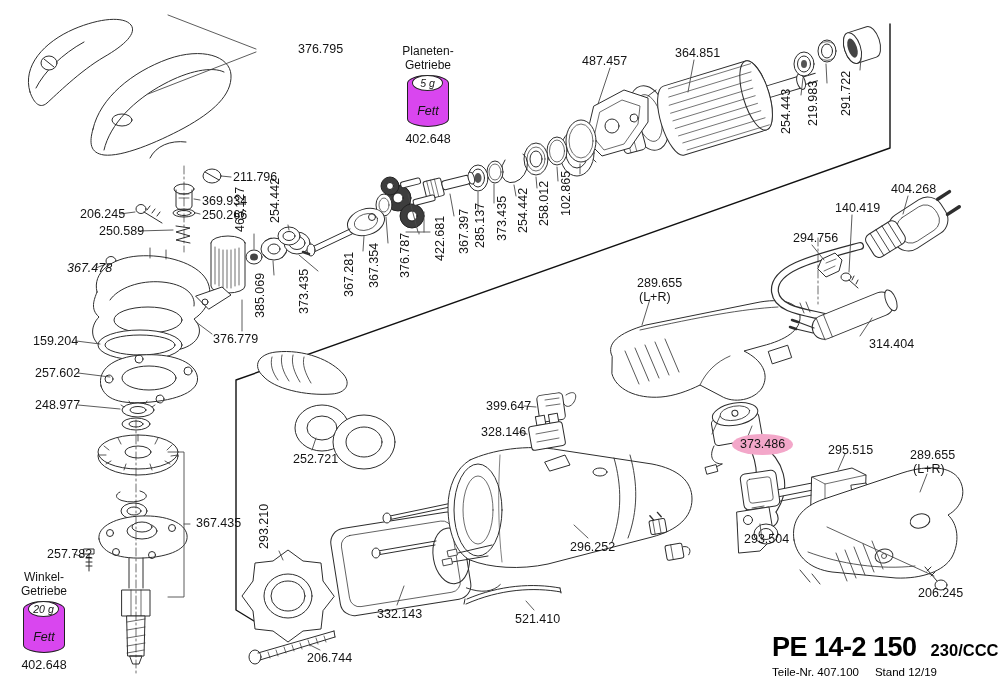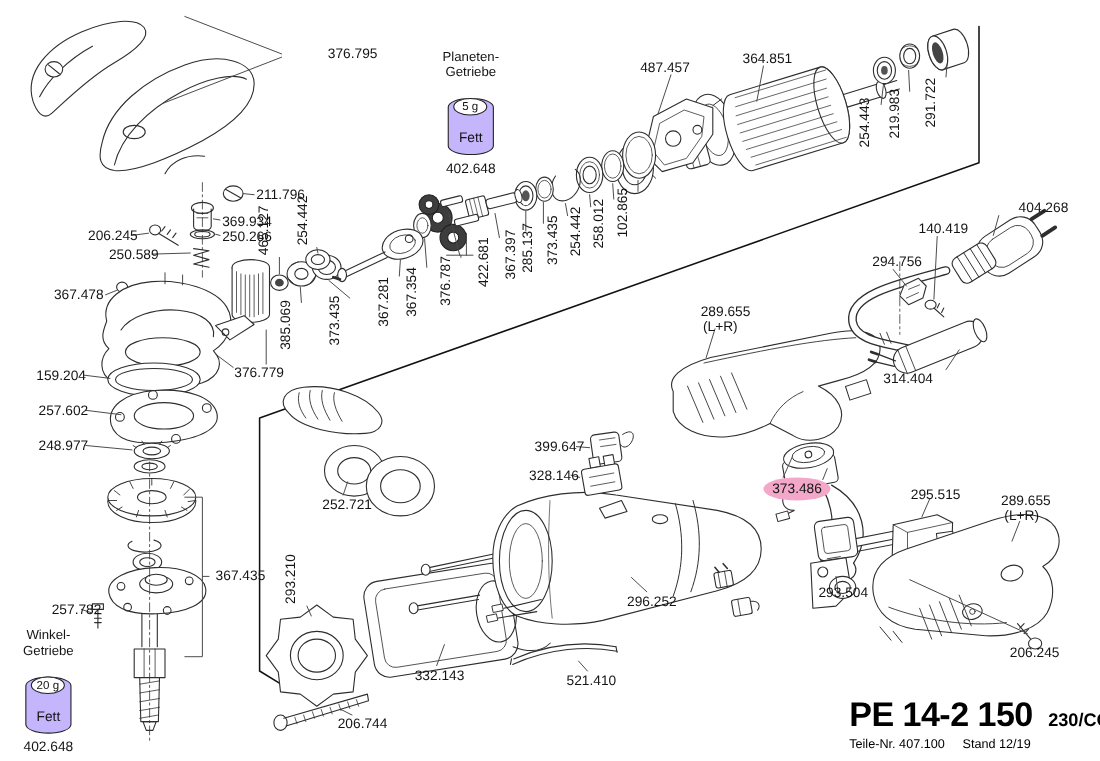--- a/index.html
+++ b/index.html
@@ -5,28 +5,28 @@
   html,body{margin:0;padding:0;background:#fff;}
   .page{position:relative;width:1000px;height:692px;background:#fff;overflow:hidden;
         font-family:"Liberation Sans",sans-serif;color:#161616;}
   svg.draw{position:absolute;left:0;top:0;}
   .labels{position:absolute;left:0;top:0;width:100%;height:100%;}
   .label{position:absolute;font-size:12.5px;line-height:15px;white-space:nowrap;color:#141414;}
   .label.rot{transform:rotate(-90deg);transform-origin:0 100%;}
   .label.hl{background:var(--hl,#f3a7c9);border-radius:50%;padding:3px 8px 4px;line-height:14px;}
   .grease{position:absolute;text-align:center;color:#141414;}
   .grease .t{font-size:12px;line-height:14px;}
-  .cyl{position:relative;width:40px;height:50px;margin:17px auto 0;border:1.4px solid #222;
-       border-radius:50%/16%;background:#c4b5fd;}
+  .cyl{position:relative;width:40px;height:50px;margin:3px auto 0;border:1.4px solid #222;
+       border-radius:50%/16%;background:#d946ef;font-style:italic;}
   .cyl .cap{position:absolute;top:-1px;left:4px;width:29px;height:14px;border:1.2px solid #222;
             border-radius:50%;font-size:10.5px;line-height:14px;background:#fff;}
   .cyl .fett{position:absolute;bottom:8px;left:0;right:0;font-size:12.5px;}
   .grease .pn{font-size:12.5px;margin-top:5px;}
   .titleblock{position:absolute;left:772px;top:632px;color:#000;white-space:nowrap;}
-  .titleblock .model{font-size:31px;font-weight:bold;letter-spacing:-0.5px;}
+  .titleblock .model{font-size:27px;font-weight:bold;letter-spacing:-0.5px;}
   .titleblock .variant{font-size:16.5px;font-weight:bold;margin-left:14px;}
   .titleblock .sub{font-size:11.5px;margin-top:3px;}
   .titleblock .sub span + span{margin-left:16px;}
 </style>
 </head>
 <body>
 
 <div class="page">
 
 <svg class="draw" width="1000" height="692" viewBox="0 0 1000 692">
@@ -430,30 +430,30 @@
 </g>
 </svg>
 
 <div class="labels">
       <div class="label" style="left: 258px; top: 42px; margin-left: 40px;">376.795</div>
       <div class="label" style="left: 582px; top: 54px;">487.457</div>
       <div class="label" style="left: 675px; top: 46px;">364.851</div>
       <div class="label rot" style="left: 794px; top: 119px;">254.443</div>
       <div class="label rot" style="left: 821px; top: 111px;">219.983</div>
       <div class="label rot" style="left: 854px; top: 101px;">291.722</div>
-      <div class="label" style="left: 891px; top: 182px; margin-left: 35px;">404.268</div>
+      <div class="label" style="left: 891px; top: 182px;">404.268</div>
       <div class="label" style="left: 835px; top: 201px;">140.419</div>
       <div class="label" style="left: 793px; top: 231px;">294.756</div>
-      <div class="label" style="left: 803px; top: 337px;">314.404</div>
+      <div class="label" style="left: 869px; top: 337px;">314.404</div>
       <div class="label" style="left: 233px; top: 170px;">211.796</div>
       <div class="label" style="left: 202px; top: 194px;">369.934</div>
       <div class="label" style="left: 202px; top: 208px;">250.266</div>
       <div class="label" style="left: 80px; top: 207px;">206.245</div>
       <div class="label" style="left: 99px; top: 224px;">250.589</div>
-      <div class="label" style="left: 49px; top: 261px;">367.478</div>
+      <div class="label" style="left: 67px; top: 261px; font-style: italic;">367.478</div>
       <div class="label rot" style="left: 248px; top: 217px;">465.127</div>
       <div class="label rot" style="left: 283px; top: 208px;">254.442</div>
       <div class="label rot" style="left: 268px; top: 303px;">385.069</div>
       <div class="label rot" style="left: 312px; top: 299px;">373.435</div>
       <div class="label rot" style="left: 357px; top: 282px;">367.281</div>
       <div class="label rot" style="left: 382px; top: 273px;">367.354</div>
       <div class="label rot" style="left: 413px; top: 263px;">376.787</div>
       <div class="label rot" style="left: 448px; top: 246px;">422.681</div>
       <div class="label rot" style="left: 472px; top: 239px;">367.397</div>
       <div class="label rot" style="left: 488px; top: 233px;">285.137</div>
@@ -470,21 +470,21 @@
       <div class="label rot" style="left: 272px; top: 534px;">293.210</div>
       <div class="label" style="left: 35px; top: 547px; margin-left: 12px;">257.782</div>
       <div class="label" style="left: 377px; top: 607px;">332.143</div>
       <div class="label" style="left: 307px; top: 651px;">206.744</div>
       <div class="label" style="left: 515px; top: 612px;">521.410</div>
       <div class="label" style="left: 570px; top: 540px;">296.252</div>
       <div class="label" style="left: 486px; top: 399px;">399.647</div>
       <div class="label" style="left: 481px; top: 425px;">328.146</div>
       <div class="label" style="left: 637px; top: 276px;">289.655</div>
       <div class="label" style="left: 639px; top: 290px;">(L+R)</div>
-      <div class="label hl" style="left: 694px; top: 434px;">373.486</div>
+      <div class="label hl" style="left: 732px; top: 434px;">373.486</div>
       <div class="label" style="left: 828px; top: 443px;">295.515</div>
       <div class="label" style="left: 744px; top: 532px;">293.504</div>
       <div class="label" style="left: 910px; top: 448px;">289.655</div>
       <div class="label" style="left: 913px; top: 462px;">(L+R)</div>
       <div class="label" style="left: 918px; top: 586px;">206.245</div>
     </div>
 
 <div class="grease" style="left:396px;top:44px;width:64px">
   <div class="t">
     <span>Planeten-</span><br>

